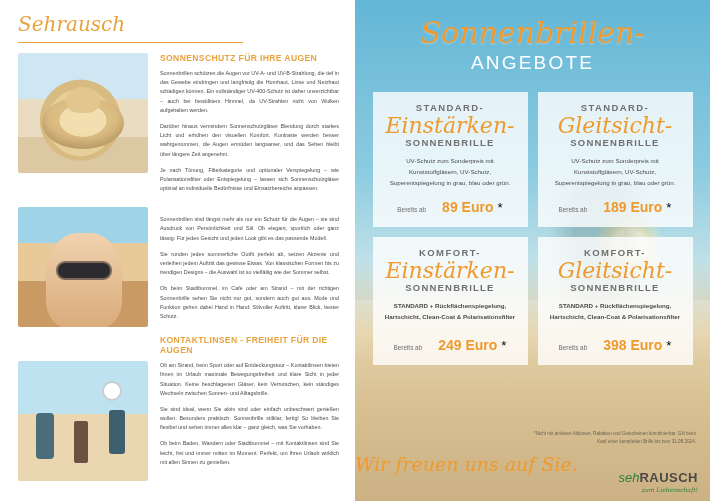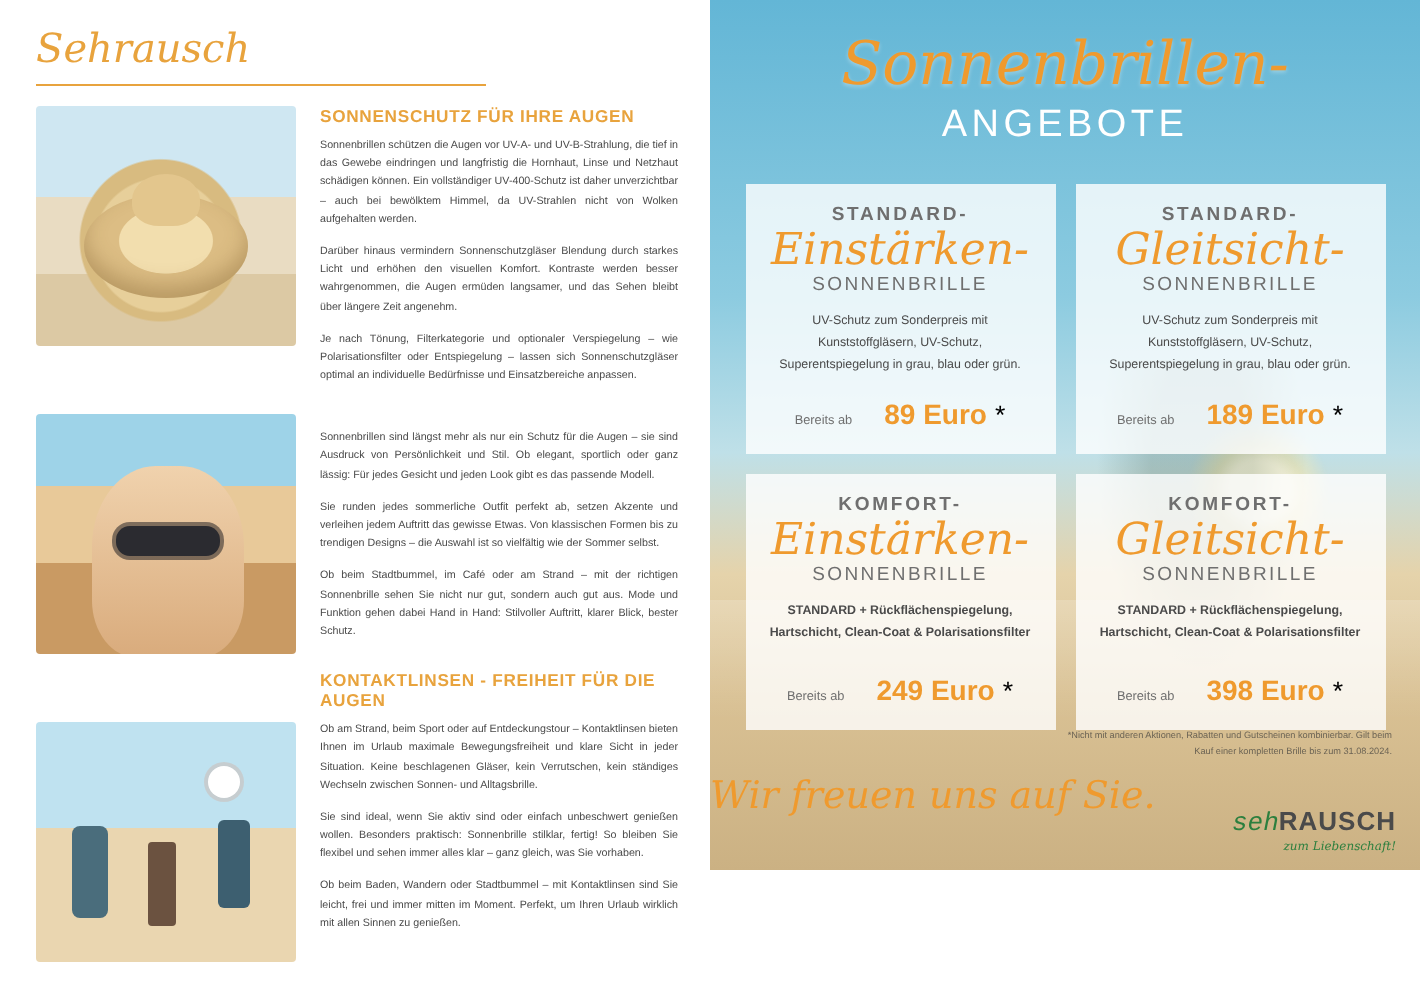--- a/index.html
+++ b/index.html
@@ -120,21 +120,21 @@
     margin: 0 0 7px 0;
     font-size: 5.35px;
     line-height: 1.72;
     color: #4a4a4a;
     text-align: justify;
   }
   .sec:nth-child(2) { margin-top: 22px; }
 
   
   .right {
-    width: 355px; height: 435px;
+    width: 355px; height: 501px;
     position: relative;
     overflow: hidden;
     background: linear-gradient(#7fc4dd 0 42%, #9bd0e2 42% 62%, #e8d5ae 62% 78%, #dcc characters 0);
   }
   .right {
     background:
       linear-gradient(180deg,#63b6d6 0%, #8ccbe0 34%, #bfe0e8 52%, #e5d3ab 66%, #d9c194 80%, #cbb183 100%);
   }
   .sun {
     position:absolute; right:46px; top:210px; width:70px; height:70px;
@@ -197,21 +197,21 @@
     font-style: italic;
     font-size: 22px;
     color: #ef9a2e;
     line-height: 1.05;
     margin: 1px 0 0;
   }
   .card-type {
     font-size: 9.5px;
     letter-spacing: 1.2px;
     color: #6f6f6f;
-    font-weight: 400;
+    font-weight: 700;
     margin-bottom: 8px;
   }
   .card-desc {
     font-size: 6.2px;
     line-height: 1.75;
     color: #4a4a4a;
     margin: 0 0 10px;
   }
   .card-desc.strong { font-weight: bold; }
   .price-row {
@@ -237,21 +237,21 @@
     font-family: "DejaVu Serif", serif;
     font-style: italic;
     font-size: 19px;
     color: #ef9a2e;
   }
   .logo {
     position: absolute; right: 12px; bottom: 8px;
     text-align: right; line-height: 1;
   }
   .logo-top {
-    font-family:Liberation Mono, monospace;
+    font-family:Liberation Sans, sans-serif;
     font-style: italic; font-size: 13px; color: #2c7f3e;
   }
   .logo-rausch {
     font-size: 13px; font-weight: bold; color: #4a4a4a; letter-spacing: .5px;
   }
   .logo-sub {
     font-family:"DejaVu Serif", serif; font-style:italic;
     font-size: 6px; color: #2c7f3e; margin-top: 2px;
   }
 </style>

